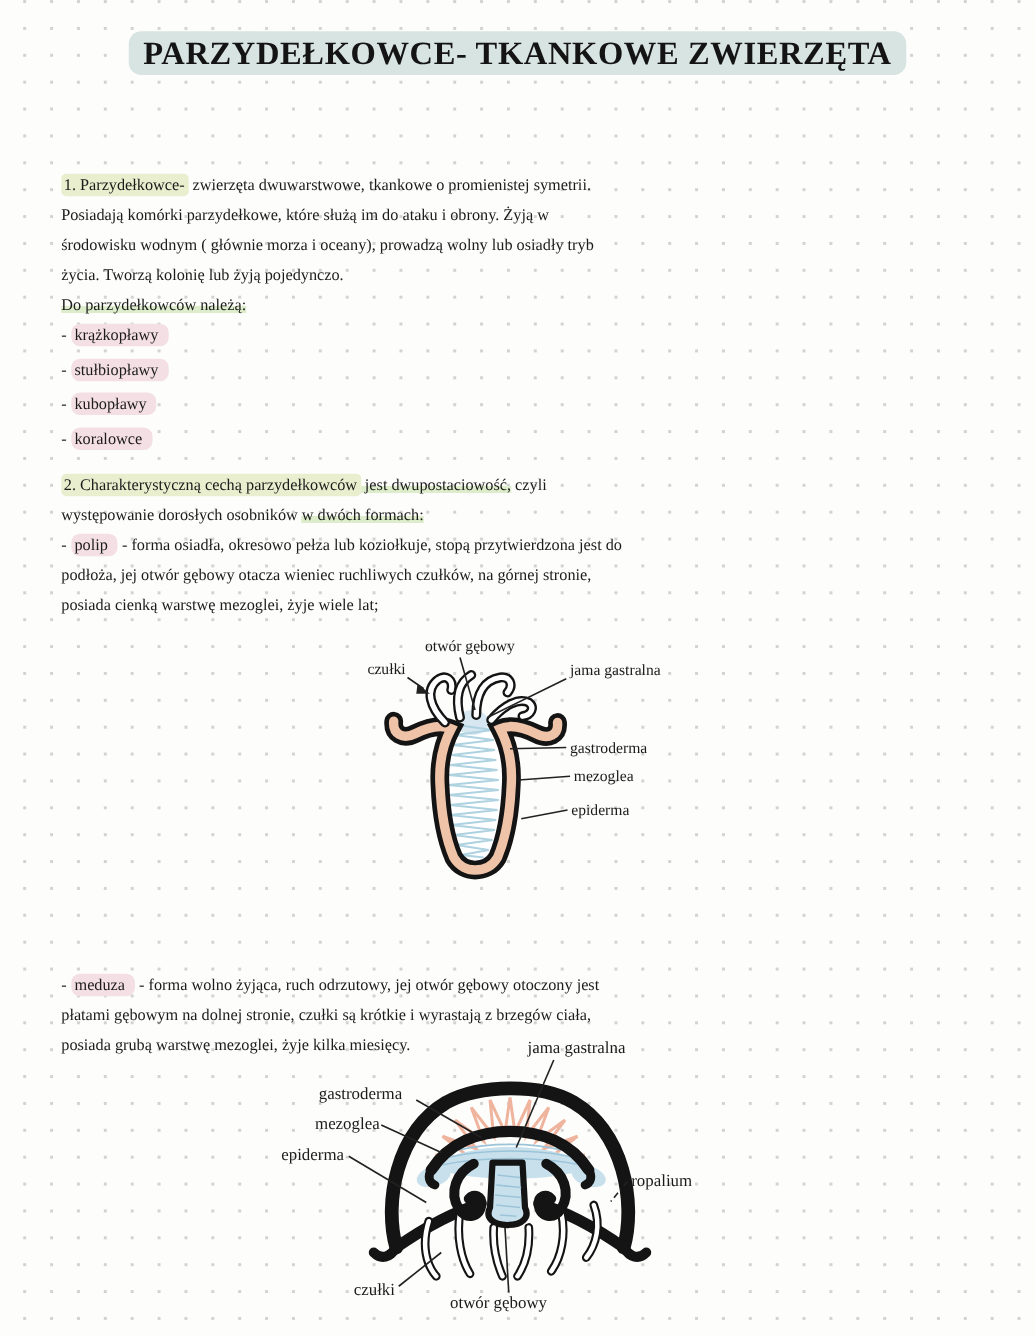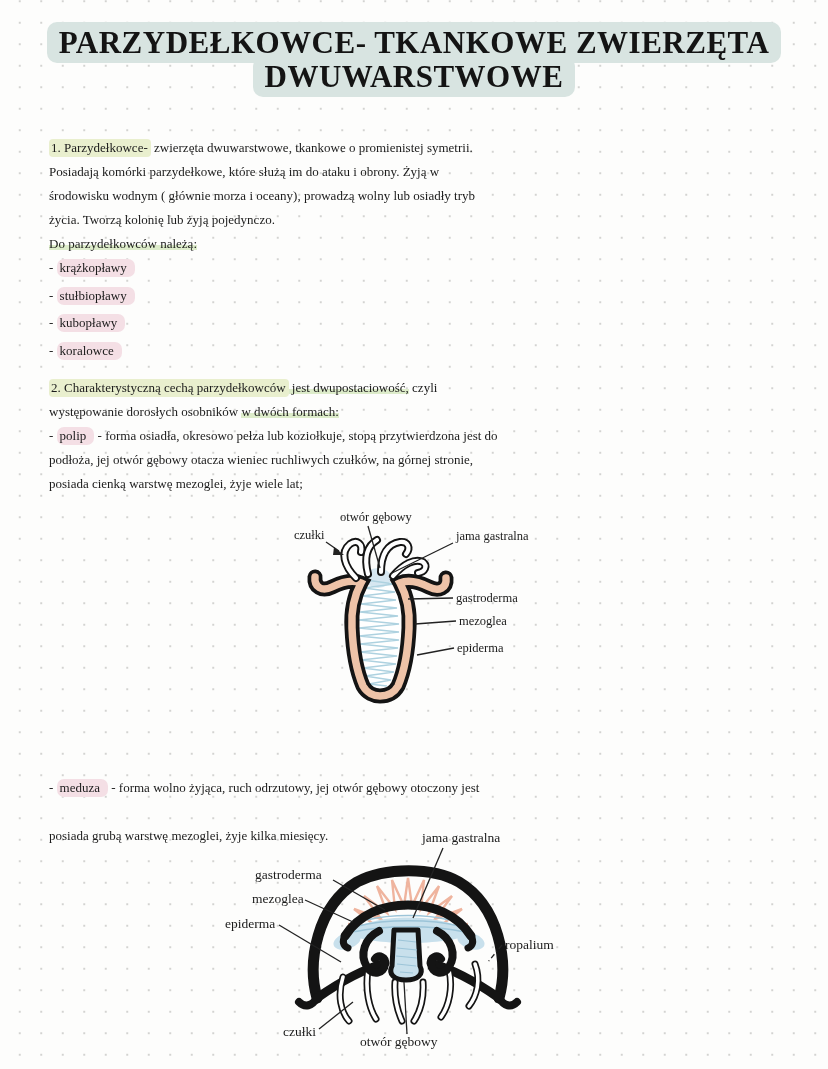--- a/index.html
+++ b/index.html
@@ -9,21 +9,21 @@
     background-color:#fdfdfc;
     background-image:radial-gradient(#d3d3d1 1.15px, rgba(0,0,0,0) 1.35px);
     background-size:21.5px 21.5px;
     background-position:9px 12px;
     font-family:"Liberation Serif","DejaVu Serif",serif;
     color:#1b1b1b;
     overflow:hidden;
   }
   .title{
     position:absolute;top:26px;left:0;width:828px;
-    text-align:center;font-weight:bold;font-size:31px;line-height:34px;
+    text-align:center;font-weight:bold;font-size:26px;line-height:34px;
     letter-spacing:0.5px;color:#141414;margin:0;
   }
   .hl-teal{background:#d8e4e1;border-radius:10px;padding:3px 12px;
     -webkit-box-decoration-break:clone;box-decoration-break:clone;}
   .block{position:absolute;left:49px;width:762px;font-size:13px;line-height:24px;}
   .b-p1{top:136px;}
   .b-list{top:254px;line-height:27.5px;}
   .b-p2{top:376px;}
   .b-meduza{top:776px;}
   .hl-green{background:#e9efce;border-radius:4px;padding:1px 3px 2px 2px;}
@@ -34,21 +34,21 @@
   .d-medusa{left:195px;top:822px;width:420px;height:245px;}
   svg text{font-family:"Liberation Serif","DejaVu Serif",serif;fill:#1b1b1b;}
   .lbl-p{font-size:12.5px;}
   .lbl-m{font-size:13.5px;}
 </style>
 </head>
 <body>
 
 <div class="page">
 
-  <h1 class="title"><span class="hl-teal">PARZYDEŁKOWCE- TKANKOWE ZWIERZĘTA</span><br><span class="hl-teal">DWUWARSTWOWE</span></h1>
+  <h1 class="title"><span class="hl-teal">PARZYDEŁKOWCE- TKANKOWE ZWIERZĘTA</span><br></h1>
 
   <div class="block b-p1"><span class="hl-green">1. Parzydełkowce-</span><span> zwierzęta dwuwarstwowe, tkankowe o promienistej symetrii.</span><br><span>Posiadają komórki parzydełkowe, które służą im do ataku i obrony. Żyją w</span><br><span>środowisku wodnym ( głównie morza i oceany), prowadzą wolny lub osiadły tryb</span><br><span>życia. Tworzą kolonię lub żyją pojedynczo.</span><br><span class="hl-green-low">Do parzydełkowców należą:</span></div>
 
   <div class="block b-list"><span>- </span><span class="hl-pink">krążkopławy</span><br><span>- </span><span class="hl-pink">stułbiopławy</span><br><span>- </span><span class="hl-pink">kubopławy</span><br><span>- </span><span class="hl-pink">koralowce</span></div>
 
   <div class="block b-p2"><span class="hl-green">2. Charakterystyczną cechą parzydełkowców</span><span class="hl-green-low"> jest dwupostaciowość,</span><span> czyli</span><br><span>występowanie dorosłych osobników </span><span class="hl-green-low">w dwóch formach: </span><br><span>- </span><span class="hl-pink">polip</span><span> - forma osiadła, okresowo pełza lub koziołkuje, stopą przytwierdzona jest do</span><br><span>podłoża, jej otwór gębowy otacza wieniec ruchliwych czułków, na górnej stronie,</span><br><span>posiada cienką warstwę mezoglei, żyje wiele lat;</span></div>
 
   <svg class="diagram d-polyp" viewBox="0 0 290 216">
 
     <path fill="#ffffff" d="M 95,76 C 89,95 87,112 88,128 C 89,152 93,170 99,182 C 103,188 108,189 110,189 C 113,189 118,188 121,182 C 127,170 131,152 132,128 C 133,112 131,95 125,76 C 115,70 105,70 95,76 Z"></path>
@@ -84,21 +84,21 @@
     <polygon fill="#222222" points="74,53 64,45 63,53"></polygon>
 
     <text class="lbl-p" x="70" y="19">otwór gębowy</text>
     <text class="lbl-p" x="24" y="37">czułki</text>
     <text class="lbl-p" x="186" y="38">jama gastralna</text>
     <text class="lbl-p" x="186" y="100">gastroderma</text>
     <text class="lbl-p" x="189" y="123">mezoglea</text>
     <text class="lbl-p" x="187" y="150">epiderma</text>
   </svg>
 
-  <div class="block b-meduza"><span>- </span><span class="hl-pink">meduza</span><span> - forma wolno żyjąca, ruch odrzutowy, jej otwór gębowy otoczony jest</span><br><br><span>posiada grubą warstwę mezoglei, żyje kilka miesięcy.</span></div>
+  <div class="block b-meduza"><span>- </span><span class="hl-pink">meduza</span><span> - forma wolno żyjąca, ruch odrzutowy, jej otwór gębowy otoczony jest</span><br><span>płatami gębowym na dolnej stronie, czułki są krótkie i wyrastają z brzegów ciała,</span><br><span>posiada grubą warstwę mezoglei, żyje kilka miesięcy.</span></div>
 
   <svg class="diagram d-medusa" viewBox="0 0 420 245">
 
     <polyline fill="none" stroke="#efb49e" stroke-width="2.4" points="153,102 182,105 159,87 186,97 169,74 192,91 182,64 200,87 197,58 209,84 213,56 217,84 229,58 226,87 244,64 234,91 257,74 240,97 267,87 244,105 273,102"></polyline>
 
     <path fill="#c8e0ec" d="M 152,112 C 174,90 252,90 276,112 C 252,124 176,124 152,112 Z"></path>
     <g fill="none" stroke="#9cc4d8" stroke-width="1.3">
       <path d="M 172,98 C 196,92 231,92 254,98"></path>
       <path d="M 163,104 C 190,97 237,97 264,104"></path>
       <path d="M 158,110 C 190,103 238,103 270,110"></path>

